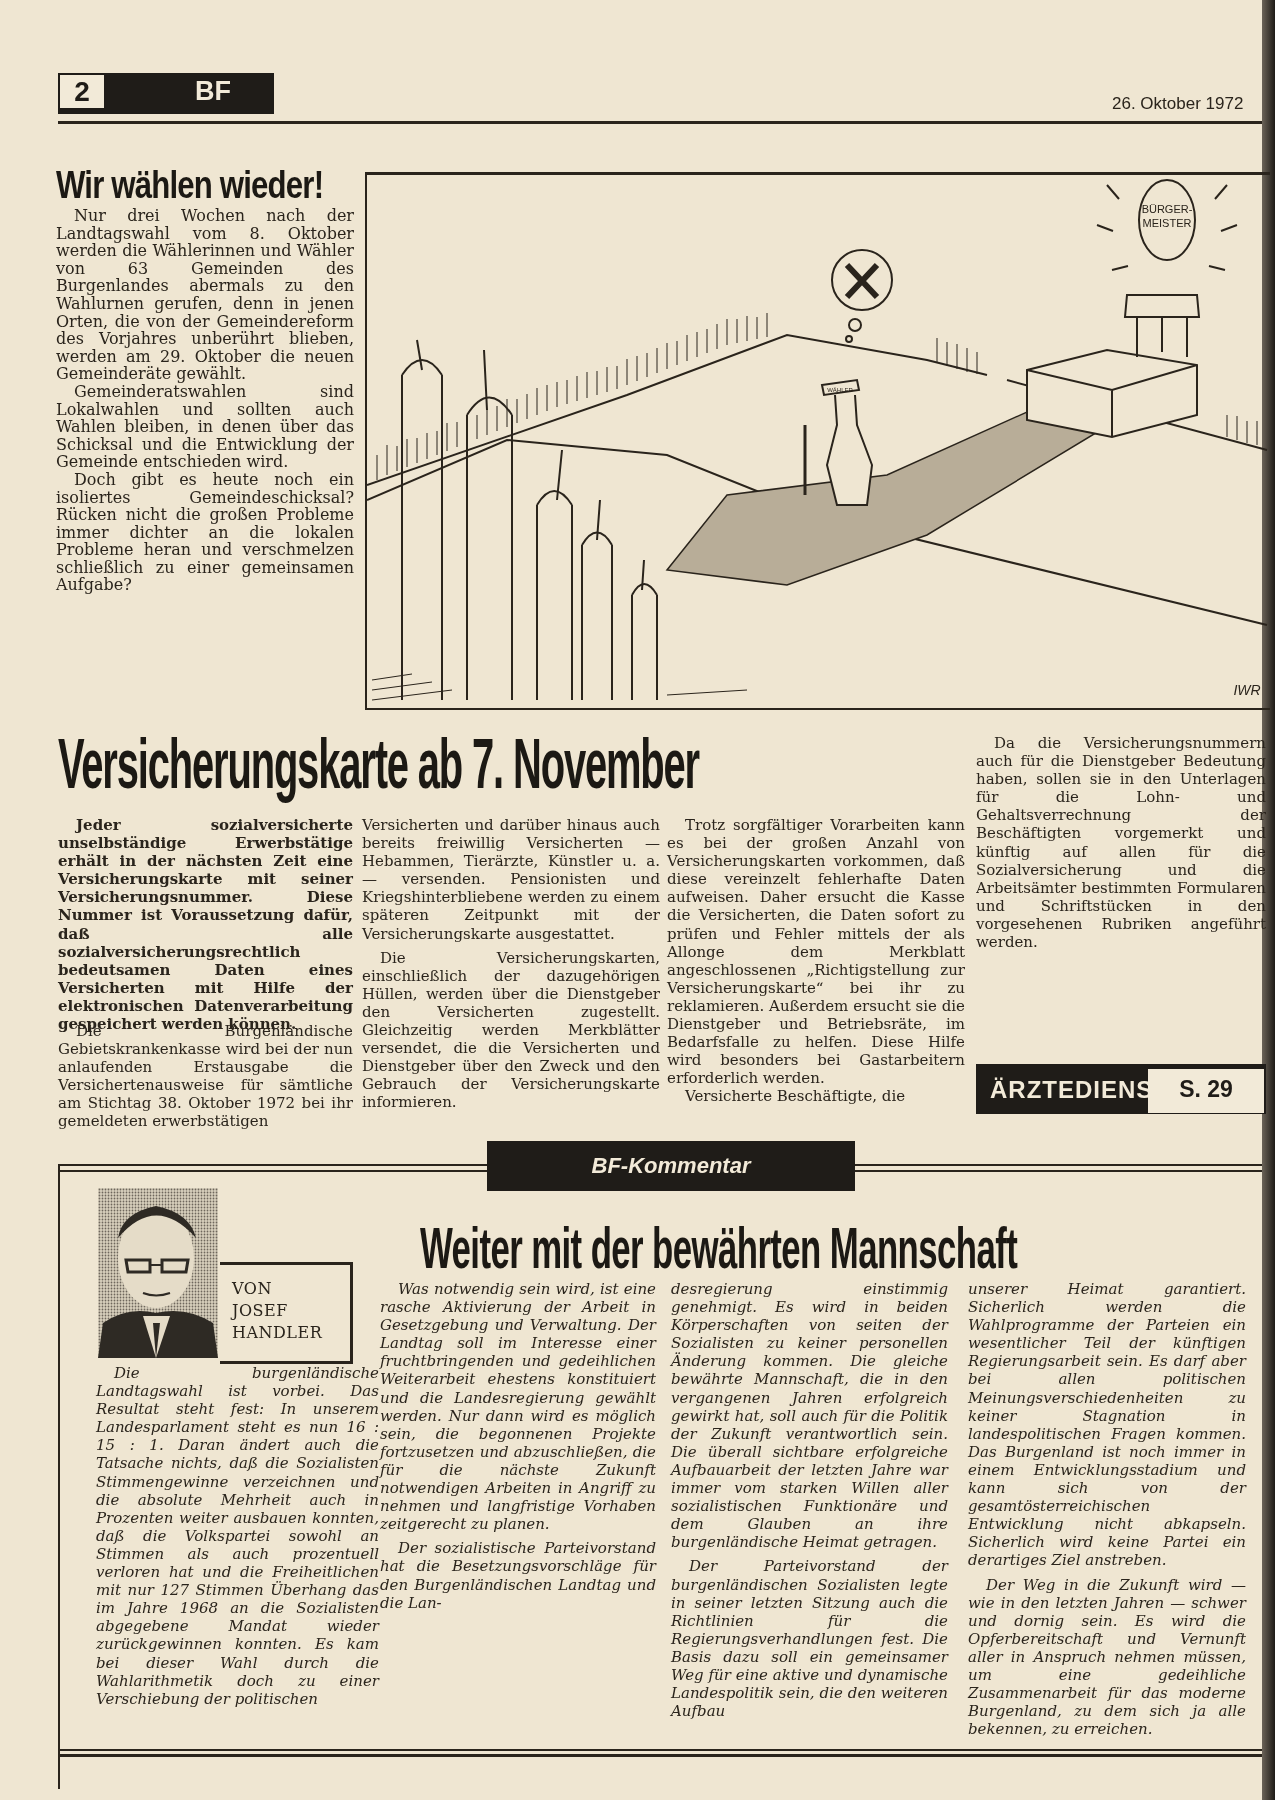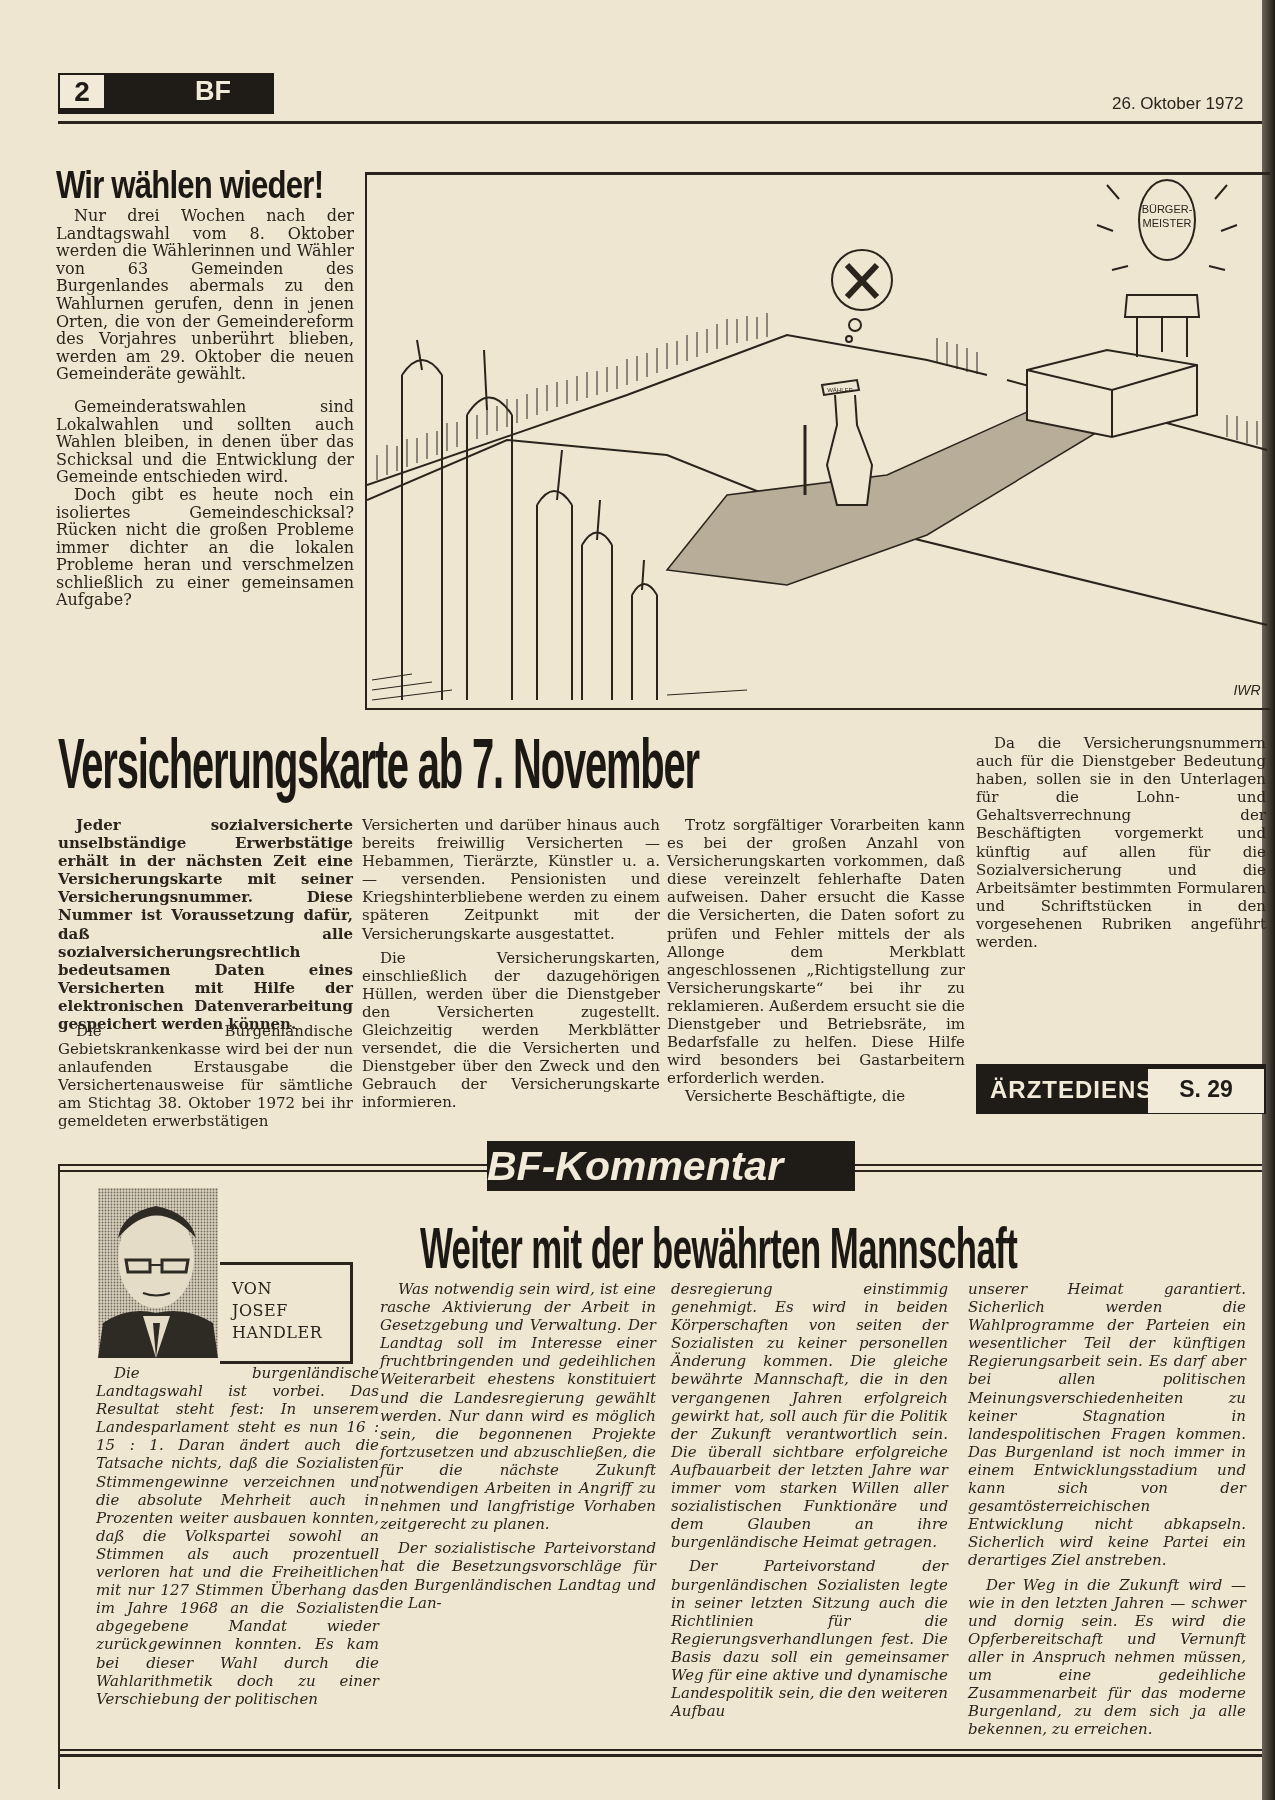--- a/index.html
+++ b/index.html
@@ -29,40 +29,40 @@
   .col p { margin: 0; text-indent: 18px; }
   .col p + p { margin-top: 6px; }
   .col.bold { font-weight: bold; }
   .col.ital { font-style: italic; }
   .col p.noind { text-indent: 0; }
   .cartoon { left: 365px; top: 172px; width: 905px; height: 538px; border-top: 3px solid #2a241c; border-left: 2px solid #2a241c; border-bottom: 2px solid #2a241c; box-sizing: border-box; }
   .aerzte { left: 976px; top: 1064px; width: 290px; height: 50px; background: #1f1c18; }
   .aerzte-label { left: 990px; top: 1068px; font-family: "Liberation Sans", sans-serif; font-weight: bold; font-size: 24px; line-height: 44px; color: #f2ead8; letter-spacing: 1px; }
   .aerzte-page { left: 1148px; top: 1069px; width: 116px; height: 44px; background: #f2ead8; font-family: "Liberation Sans", sans-serif; font-weight: bold; font-size: 23px; line-height: 40px; text-align: center; color: #1f1c18; }
   .kommentar-box { left: 487px; top: 1141px; width: 368px; height: 50px; background: #1f1c18; }
-  .kommentar-label { left: 487px; top: 1141px; width: 368px; font-family: "Liberation Sans", sans-serif; font-weight: bold; font-style: italic; font-size: 41px; line-height: 50px; color: #f2ead8; }
+  .kommentar-label { left: 487px; top: 1141px; width: 368px; text-align: center; font-family: "Liberation Sans", sans-serif; font-weight: bold; font-style: italic; font-size: 22px; line-height: 50px; color: #f2ead8; }
   .portrait { left: 98px; top: 1188px; width: 120px; height: 170px; }
   .byline { left: 220px; top: 1262px; width: 130px; height: 96px; border-top: 3px solid #2a241c; border-right: 3px solid #2a241c; border-bottom: 3px solid #2a241c; }
   .byline-text { left: 232px; top: 1278px; font-size: 16px; line-height: 22px; letter-spacing: 0.5px; }
 </style>
 </head>
 <body>
 
 <div class="right-edge"></div>
 
 <div class="abs pagebox"></div>
 <div class="abs pagenum">2</div>
 <div class="abs brand">BF</div>
 <div class="abs date">26. Oktober 1972</div>
 <div class="abs rule" style="left:58px; top:121px; width:1204px; height:3px;"></div>
 
 <div class="abs headline" style="left:56px; top:164px; font-size:38px; transform: scaleX(0.82);">Wir wählen wieder!</div>
 <div class="abs col" style="left:56px; top:207px; width:298px; font-size:16px; line-height:17.6px;">
   <p>Nur drei Wochen nach der Landtagswahl vom 8. Oktober werden die Wählerinnen und Wähler von 63 Gemeinden des Burgenlandes abermals zu den Wahlurnen gerufen, denn in jenen Orten, die von der Gemeindereform des Vorjahres unberührt blieben, werden am 29. Oktober die neuen Gemeinderäte gewählt.</p>
-  <p style="margin-top:15px">Gemeinderatswahlen sind Lokalwahlen und sollten auch Wahlen bleiben, in denen über das Schicksal und die Entwicklung der Gemeinde entschieden wird.</p>
+  <p style="margin-top:0">Gemeinderatswahlen sind Lokalwahlen und sollten auch Wahlen bleiben, in denen über das Schicksal und die Entwicklung der Gemeinde entschieden wird.</p>
   <p style="margin-top:0">Doch gibt es heute noch ein isoliertes Gemeindeschicksal? Rücken nicht die großen Probleme immer dichter an die lokalen Probleme heran und verschmelzen schließlich zu einer gemeinsamen Aufgabe?</p>
 </div>
 
 <div class="abs cartoon">
   <svg width="903" height="535" viewBox="0 0 903 535">
     <g fill="none" stroke="#2a241c" stroke-width="2">
 
       <path d="M0 310 L260 220 L420 160 L560 185 L620 200"></path>
       <path d="M640 205 L900 275"></path>
       <path d="M0 325 L140 265 L300 280 L450 340"></path>

